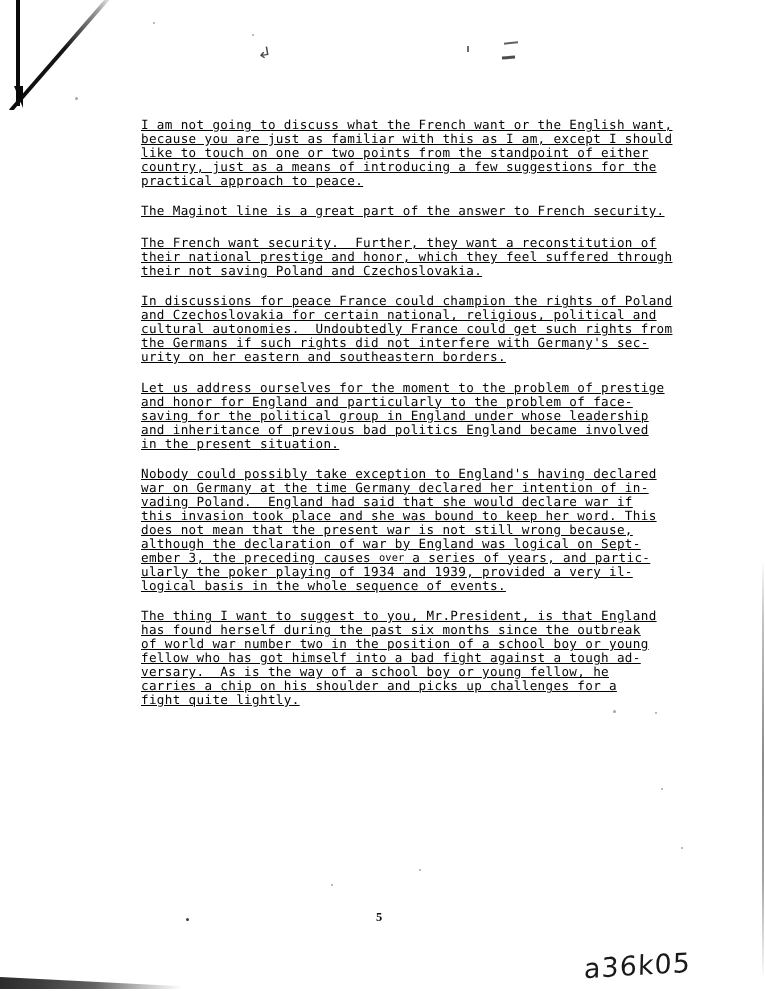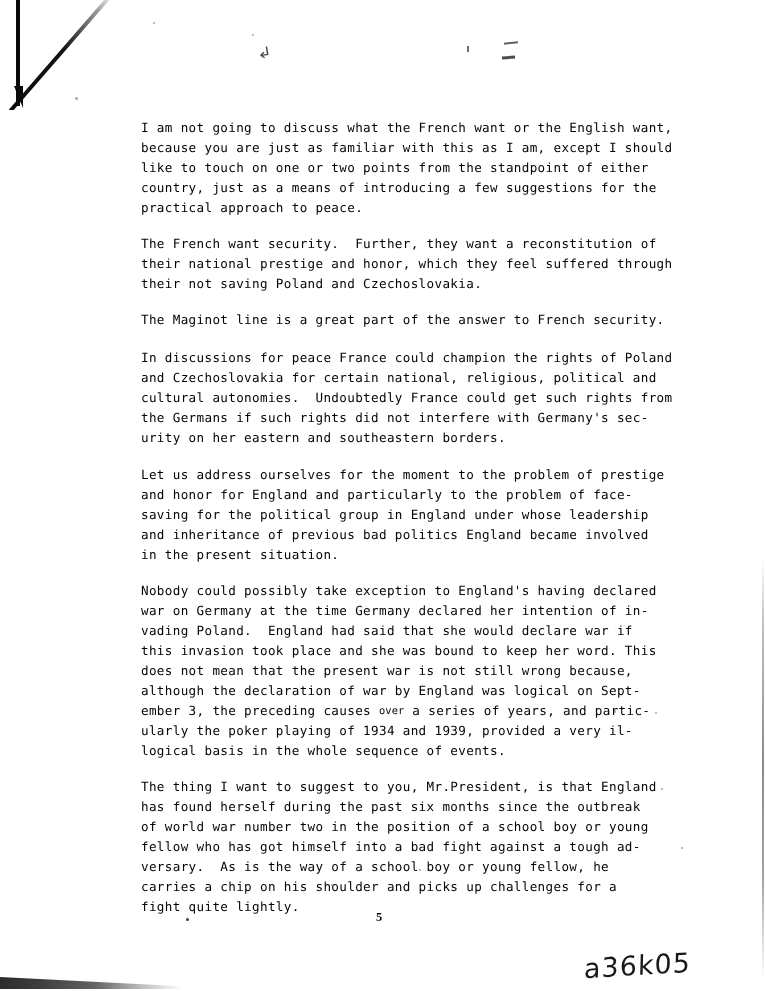--- a/index.html
+++ b/index.html
@@ -128,26 +128,27 @@
   
   #typescript {
     position: absolute;
     left: 141px;
     top: 118px;
     width: 540px;
   }
 
   .para {
     font-size: 12.6px;
-    line-height: 20px;
+    line-height: 14px;
     letter-spacing: 0.35px;
     color: #111111;
     white-space: pre-wrap;
     margin: 0 0 16.2px 0;
     text-rendering: geometricPrecision;
+    text-decoration: underline;
   }
   .para:last-child { margin-bottom: 0; }
 
   .para.gap-lg { margin-bottom: 18px; }
 
   
   #typescript .para { filter: contrast(1.12); }
 
   .inserted {
     font-size: 10.4px;
@@ -214,25 +215,25 @@
   <div class="speck" style="left:331px; top:884px; width:2px; height:2px;"></div>
 
   <div id="typescript">
 
     <p class="para">I am not going to discuss what the French want or the English want,
 because you are just as familiar with this as I am, except I should
 like to touch on one or two points from the standpoint of either
 country, just as a means of introducing a few suggestions for the
 practical approach to peace.</p>
 
+    <p class="para gap-lg">The Maginot line is a great part of the answer to French security.</p>
+
     <p class="para">The French want security.  Further, they want a reconstitution of
 their national prestige and honor, which they feel suffered through
 their not saving Poland and Czechoslovakia.</p>
-
-    <p class="para gap-lg">The Maginot line is a great part of the answer to French security.</p>
 
     <p class="para">In discussions for peace France could champion the rights of Poland
 and Czechoslovakia for certain national, religious, political and
 cultural autonomies.  Undoubtedly France could get such rights from
 the Germans if such rights did not interfere with Germany's sec-
 urity on her eastern and southeastern borders.</p>
 
 
     <p class="para">Let us address ourselves for the moment to the problem of prestige
 and honor for England and particularly to the problem of face-

